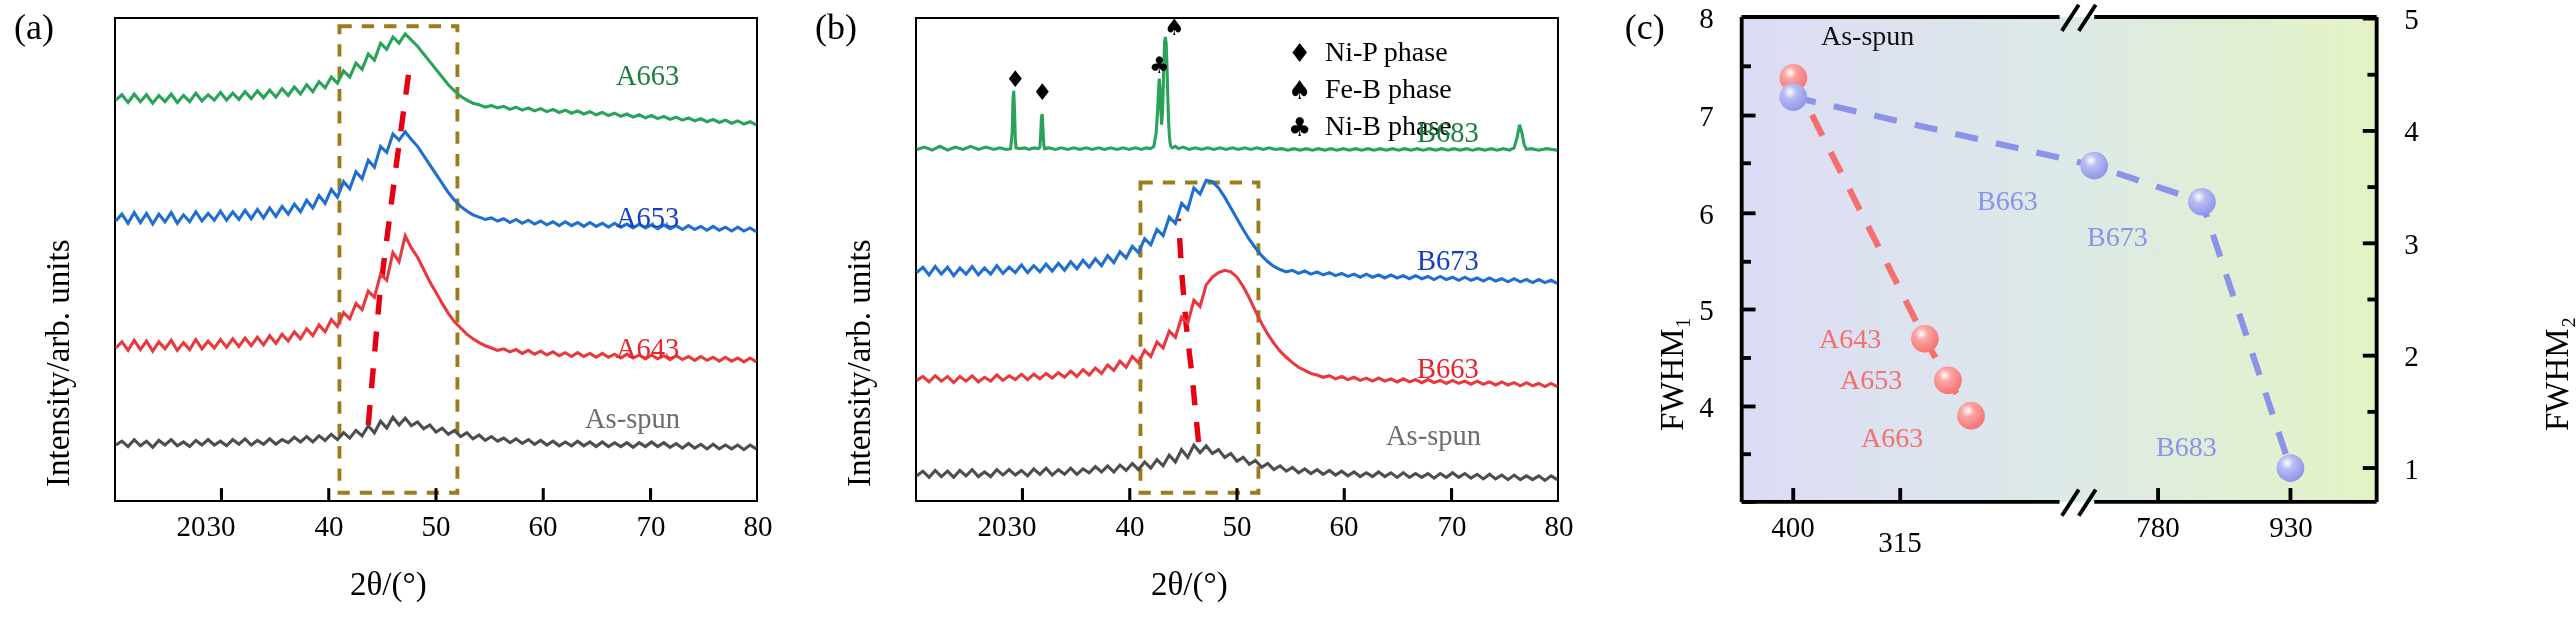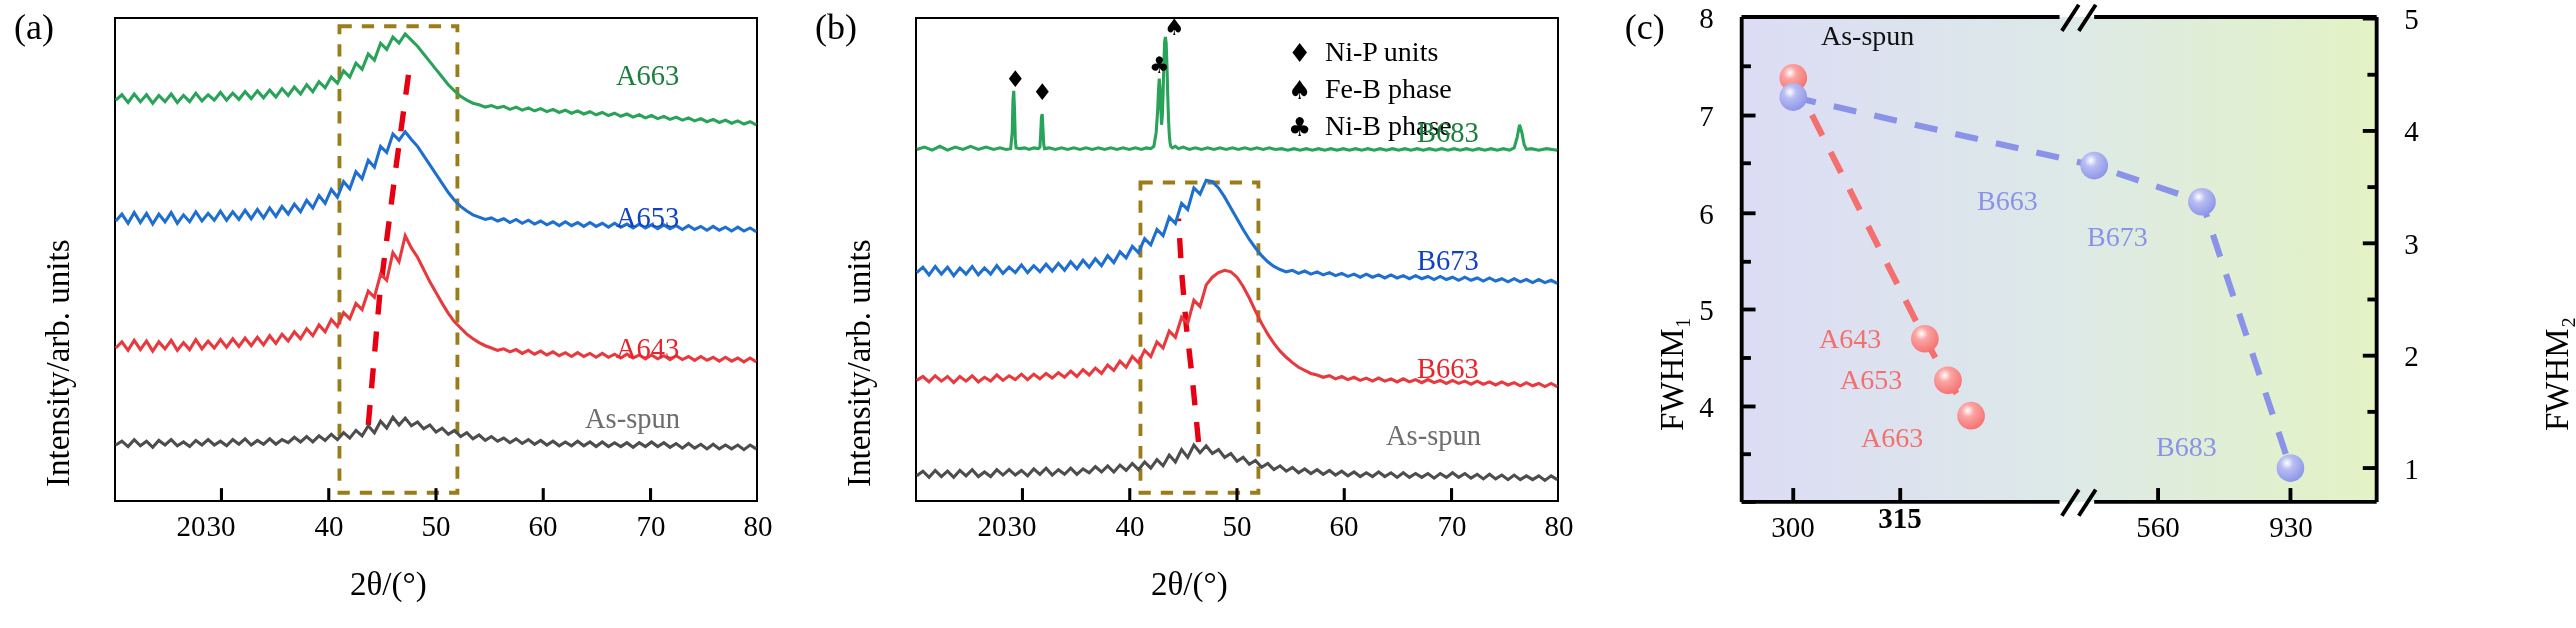--- a/index.html
+++ b/index.html
@@ -123,21 +123,21 @@
         <line x1="696.7" y1="630" x2="696.7" y2="612"></line>
       </g>
     </svg>
 
     <div class="peak-sym" style="left:204px;top:66px;">♦</div>
     <div class="peak-sym" style="left:231px;top:79px;">♦</div>
     <div class="peak-sym" style="left:348px;top:52px;">♣</div>
     <div class="peak-sym" style="left:363px;top:14px;">♠</div>
 
     <div class="legend-sym" style="left:487px;top:38px;">♦</div>
-    <div class="legend-item" style="left:524px;top:36px;">Ni-P  units</div>
+    <div class="legend-item" style="left:524px;top:36px;">Ni-P  phase</div>
     <div class="legend-sym" style="left:487px;top:75px;">♠</div>
     <div class="legend-item" style="left:524px;top:73px;">Fe-B  phase</div>
     <div class="legend-sym" style="left:487px;top:112px;">♣</div>
     <div class="legend-item" style="left:524px;top:110px;">Ni-B  phase</div>
 
     <div class="curve-label" style="left:616px;top:117px;color:#1a7f3c;">B683</div>
     <div class="curve-label" style="left:616px;top:245px;color:#1240c4;">B673</div>
     <div class="curve-label" style="left:616px;top:353px;color:#e8232b;">B663</div>
     <div class="curve-label" style="left:585px;top:420px;color:#6d6d6d;">As-spun</div>
 
@@ -255,23 +255,23 @@
     <div class="ticklabel" style="left:68px;top:198px;width:43px;">6</div>
     <div class="ticklabel" style="left:68px;top:294px;width:43px;">5</div>
     <div class="ticklabel" style="left:68px;top:391px;width:43px;">4</div>
 
     <div class="ticklabel" style="left:773px;top:3.1px;width:43px;">5</div>
     <div class="ticklabel" style="left:773px;top:115px;width:43px;">4</div>
     <div class="ticklabel" style="left:773px;top:228px;width:43px;">3</div>
     <div class="ticklabel" style="left:773px;top:340px;width:43px;">2</div>
     <div class="ticklabel" style="left:773px;top:453px;width:43px;">1</div>
 
-    <div class="ticklabel" style="left:136px;top:511px;width:80px;">300</div>
-    <div class="ticklabel" style="left:243px;top:502px;width:80px;font-weight:bold;">315</div>
-    <div class="ticklabel" style="left:501px;top:511px;width:80px;">560</div>
+    <div class="ticklabel" style="left:136px;top:511px;width:80px;">400</div>
+    <div class="ticklabel" style="left:243px;top:526px;width:80px;">315</div>
+    <div class="ticklabel" style="left:501px;top:511px;width:80px;">780</div>
     <div class="ticklabel" style="left:634px;top:511px;width:80px;">930</div>
 
     <div class="pt-label" style="left:204px;top:20px;color:#111;">As-spun</div>
     <div class="pt-label" style="left:202px;top:323px;color:#f4706f;">A643</div>
     <div class="pt-label" style="left:223px;top:364px;color:#f4706f;">A653</div>
     <div class="pt-label" style="left:244px;top:422px;color:#f4706f;">A663</div>
     <div class="pt-label" style="left:360px;top:185px;color:#8b93e8;">B663</div>
     <div class="pt-label" style="left:470px;top:221px;color:#8b93e8;">B673</div>
     <div class="pt-label" style="left:539px;top:431px;color:#8b93e8;">B683</div>
 

